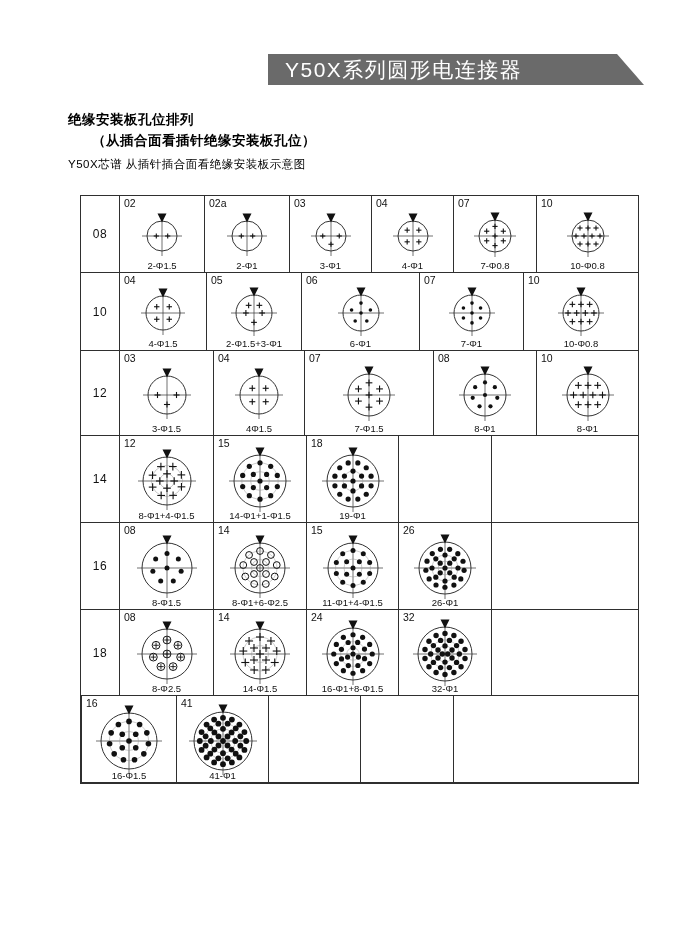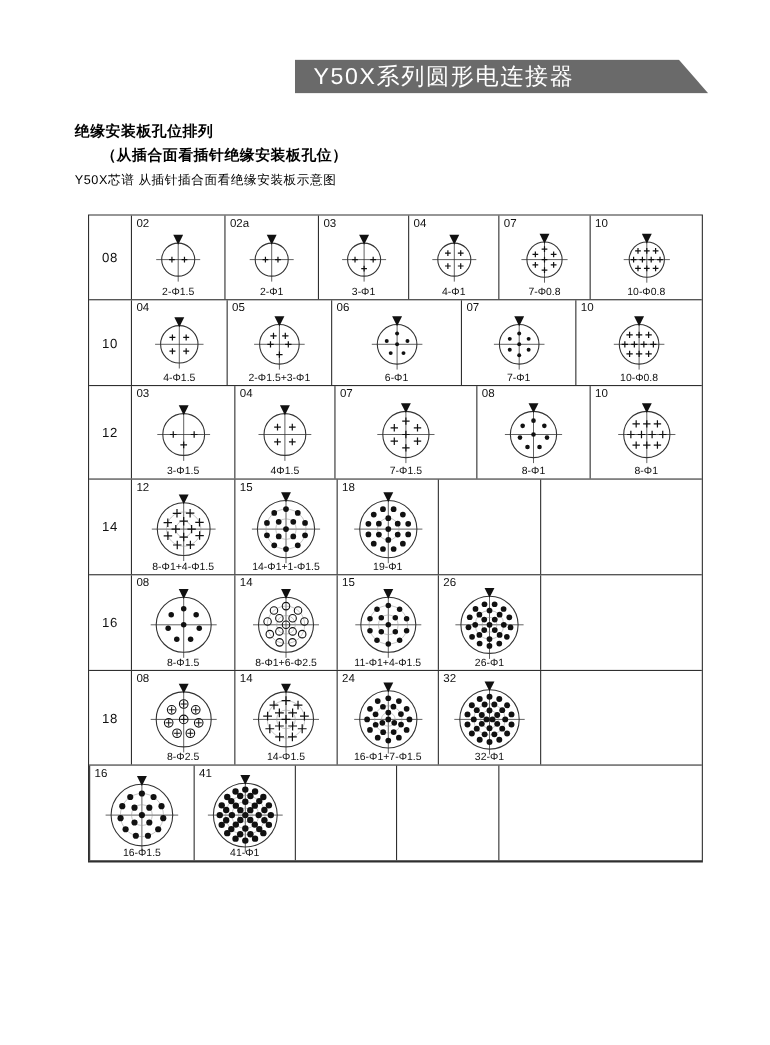--- a/index.html
+++ b/index.html
@@ -757,21 +757,21 @@
               <circle cx="52.6623287688126" cy="45.62" r="2.6" fill="#111111"></circle>
               <circle cx="45.62" cy="52.6623287688126" r="2.6" fill="#111111"></circle>
               <circle cx="36" cy="55.239999999999995" r="2.6" fill="#111111"></circle>
               <circle cx="26.38" cy="52.6623287688126" r="2.6" fill="#111111"></circle>
               <circle cx="19.337671231187407" cy="45.620000000000005" r="2.6" fill="#111111"></circle>
               <circle cx="16.76" cy="36" r="2.6" fill="#111111"></circle>
               <circle cx="19.337671231187404" cy="26.38" r="2.6" fill="#111111"></circle>
               <circle cx="26.379999999999992" cy="19.337671231187407" r="2.6" fill="#111111"></circle>
             </svg>
           </div>
-          <div class="caption">16-Φ1+7-Φ1.5</div>
+          <div class="caption">16-Φ1+8-Φ1.5</div>
         </div>
         <div class="tcell" style="width: 93px; border-left-color: rgb(47, 47, 47);">
           <span class="clabel">32</span>
           <div class="dwrap">
             <svg xmlns="http://www.w3.org/2000/svg" width="74" height="74" viewBox="0 0 74 74">
               <line x1="5" y1="37" x2="69" y2="37" stroke="#333" stroke-width="0.7"></line>
               <line x1="37" y1="8" x2="37" y2="69" stroke="#333" stroke-width="0.7"></line>
               <circle cx="37" cy="37" r="27" fill="none" stroke="#333" stroke-width="1"></circle>
               <circle cx="37" cy="37" r="8.1" fill="none" stroke="#999" stroke-width="0.5"></circle>
               <circle cx="37" cy="37" r="14.31" fill="none" stroke="#999" stroke-width="0.5"></circle>

